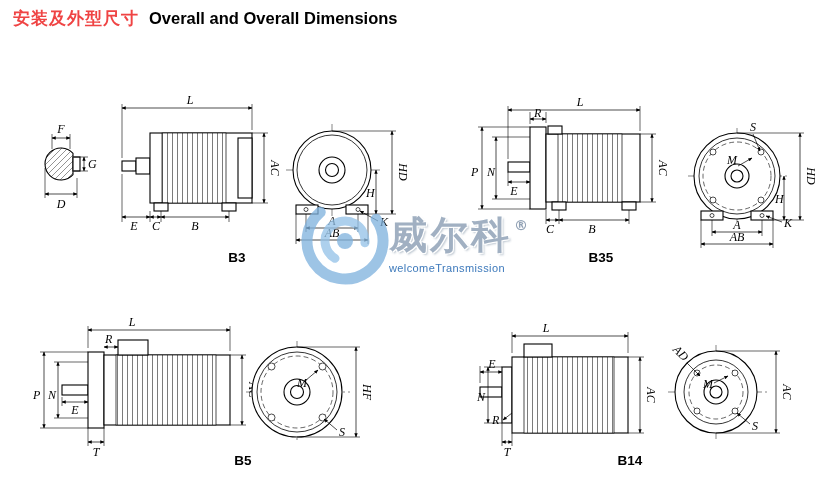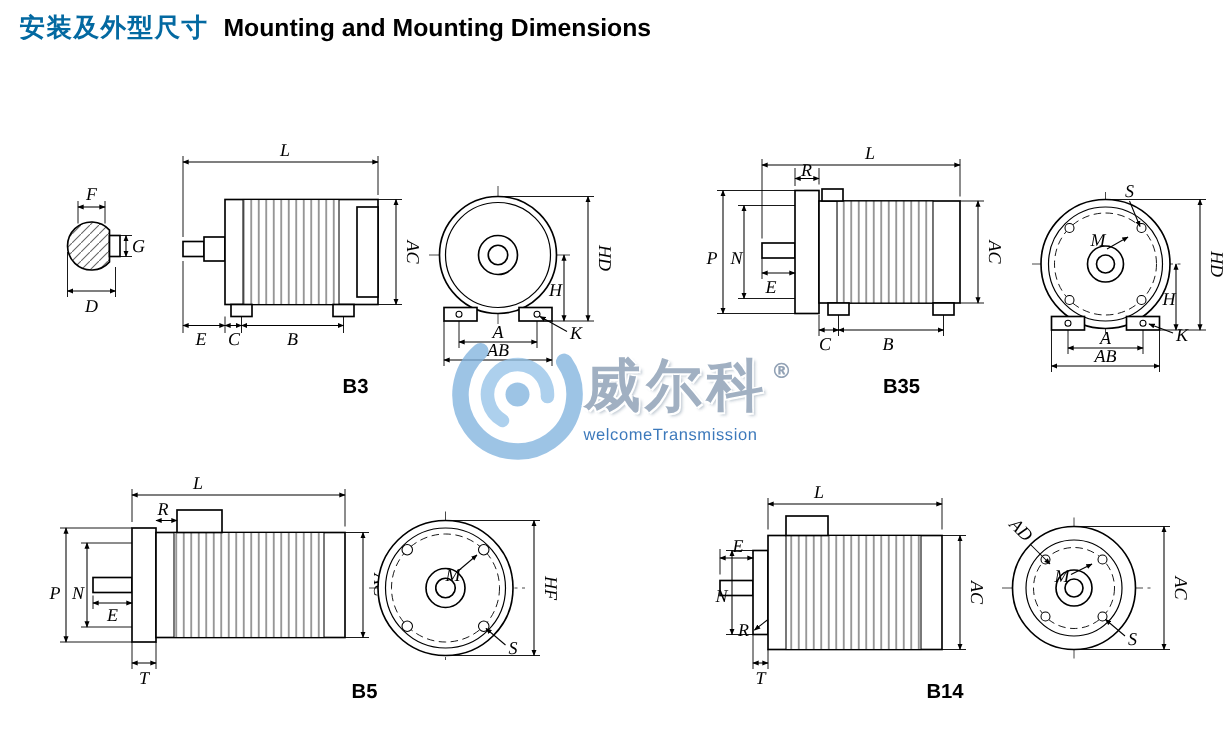--- a/index.html
+++ b/index.html
@@ -1,52 +1,52 @@
 <!DOCTYPE html>
 <html><head>
 <meta charset="utf-8">
 <style>
   * { box-sizing: border-box; }
   body { margin:0; background:#fff; }
   .page { position:relative; width:819px; height:497px; background:#fff; overflow:hidden;
           font-family:"Liberation Sans",sans-serif; }
   .header { position:absolute; top:7px; left:13px; display:flex; align-items:baseline; gap:10px; z-index:3; }
-  .title-cn { font-weight:bold; font-size:17px; color:#0369a1; letter-spacing:1px;
+  .title-cn { font-weight:bold; font-size:17px; color:#ef4444; letter-spacing:1px;
               font-family:"DejaVu Sans",sans-serif;text-align:right; }
   .title-en { font-weight:bold; font-size:16.5px; color:#000; }
   .drawing  { position:absolute; left:0; top:0; z-index:1; }
 
   .ol   { fill:#fff; stroke:#000; stroke-width:1.1; }
   .thin { fill:none; stroke:#000; stroke-width:.8; }
   .ext  { stroke:#000; stroke-width:.6; }
   .dim  { stroke:#000; stroke-width:.7; }
   .cl   { stroke:#333; stroke-width:.6; stroke-dasharray:9 3 2 3; }
   .bc   { fill:none; stroke:#000; stroke-width:.6; stroke-dasharray:5 3; }
   .hole { fill:#fff; stroke:#000; stroke-width:.7; }
   .dim-t{ font-style:italic; font-size:12px; font-family:"Liberation Serif",serif; fill:#000; }
   .cap  { font-weight:bold; font-size:13.5px; font-family:"Liberation Sans",sans-serif; fill:#000; }
 
-  .watermark { position:absolute; left:297px; top:214px; display:flex; align-items:center;
+  .watermark { position:absolute; left:297px; top:192px; display:flex; align-items:center;
                opacity:.93; pointer-events:none; z-index:2; }
   .wm-text   { margin-left:-4px; margin-top:4px; }
   .wm-brand  { font-weight:bold; font-size:38px; color:#9aabbe; letter-spacing:3px;
                font-family:"DejaVu Sans",sans-serif;
                text-shadow:-1px -1px 0 #fff,1px -1px 0 #fff,-1px 1px 0 #fff,1px 1px 0 #fff,2px 2px 2px rgba(120,140,160,.5); }
   .wm-reg    { font-weight:bold; font-size:14px; color:#8a9bb0; vertical-align:18px; margin-left:2px;
                font-family:"DejaVu Sans",sans-serif; }
   .wm-tagline{ font-size:11px; color:#2e6fb6; margin-top:1px; letter-spacing:.4px; }
 </style>
 </head>
 <body>
 
 <div class="page">
 
   <div class="header">
     <span class="title-cn">安装及外型尺寸</span>
-    <span class="title-en">Mounting and Mounting Dimensions</span>
+    <span class="title-en">Overall and Overall Dimensions</span>
   </div>
 
   <svg class="drawing" width="819" height="497" viewBox="0 0 819 497">
     <defs>
       <marker id="arr" viewBox="0 0 10 10" refX="9" refY="5" markerWidth="6" markerHeight="6" orient="auto-start-reverse">
         <path d="M0,1 L10,5 L0,9 z" fill="#000"></path>
       </marker>
       <pattern id="fins" width="5" height="8" patternUnits="userSpaceOnUse">
         <rect width="5" height="8" fill="#fff"></rect>
         <line x1="2.5" y1="0" x2="2.5" y2="8" stroke="#444" stroke-width="0.7"></line>

